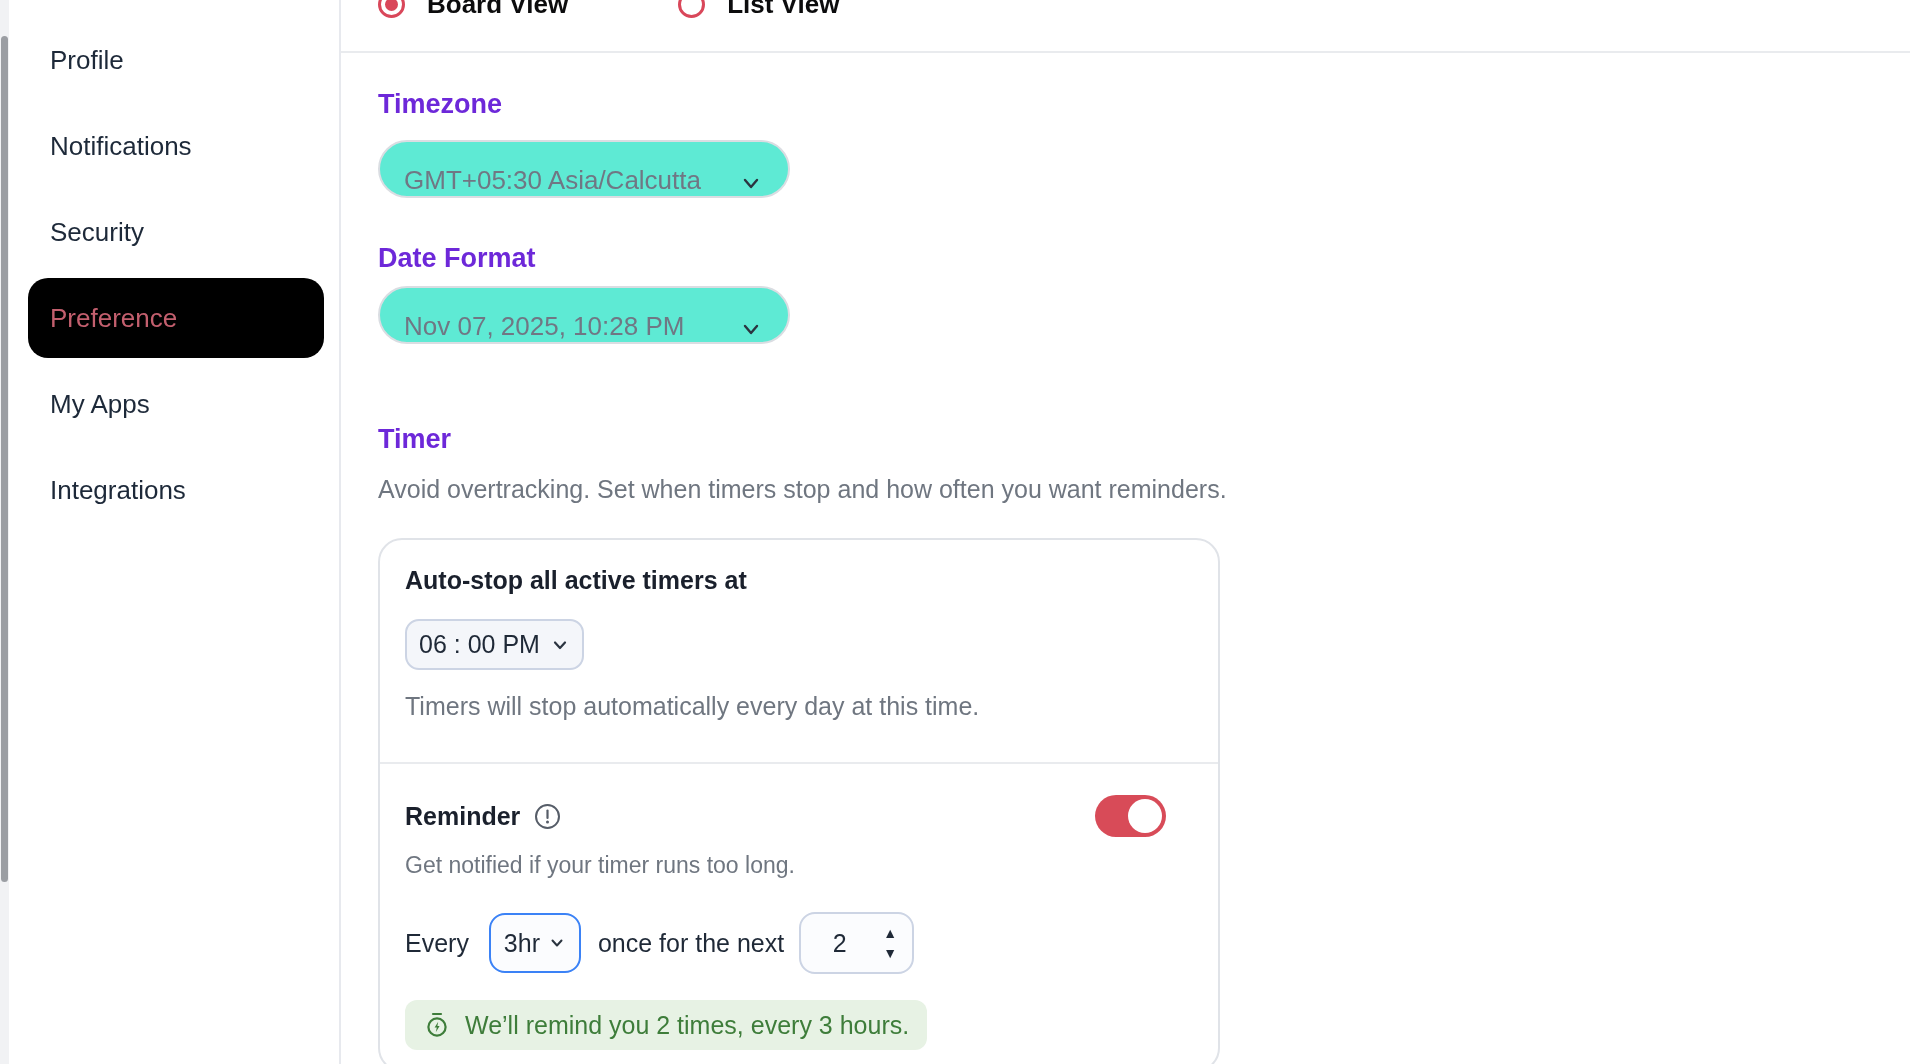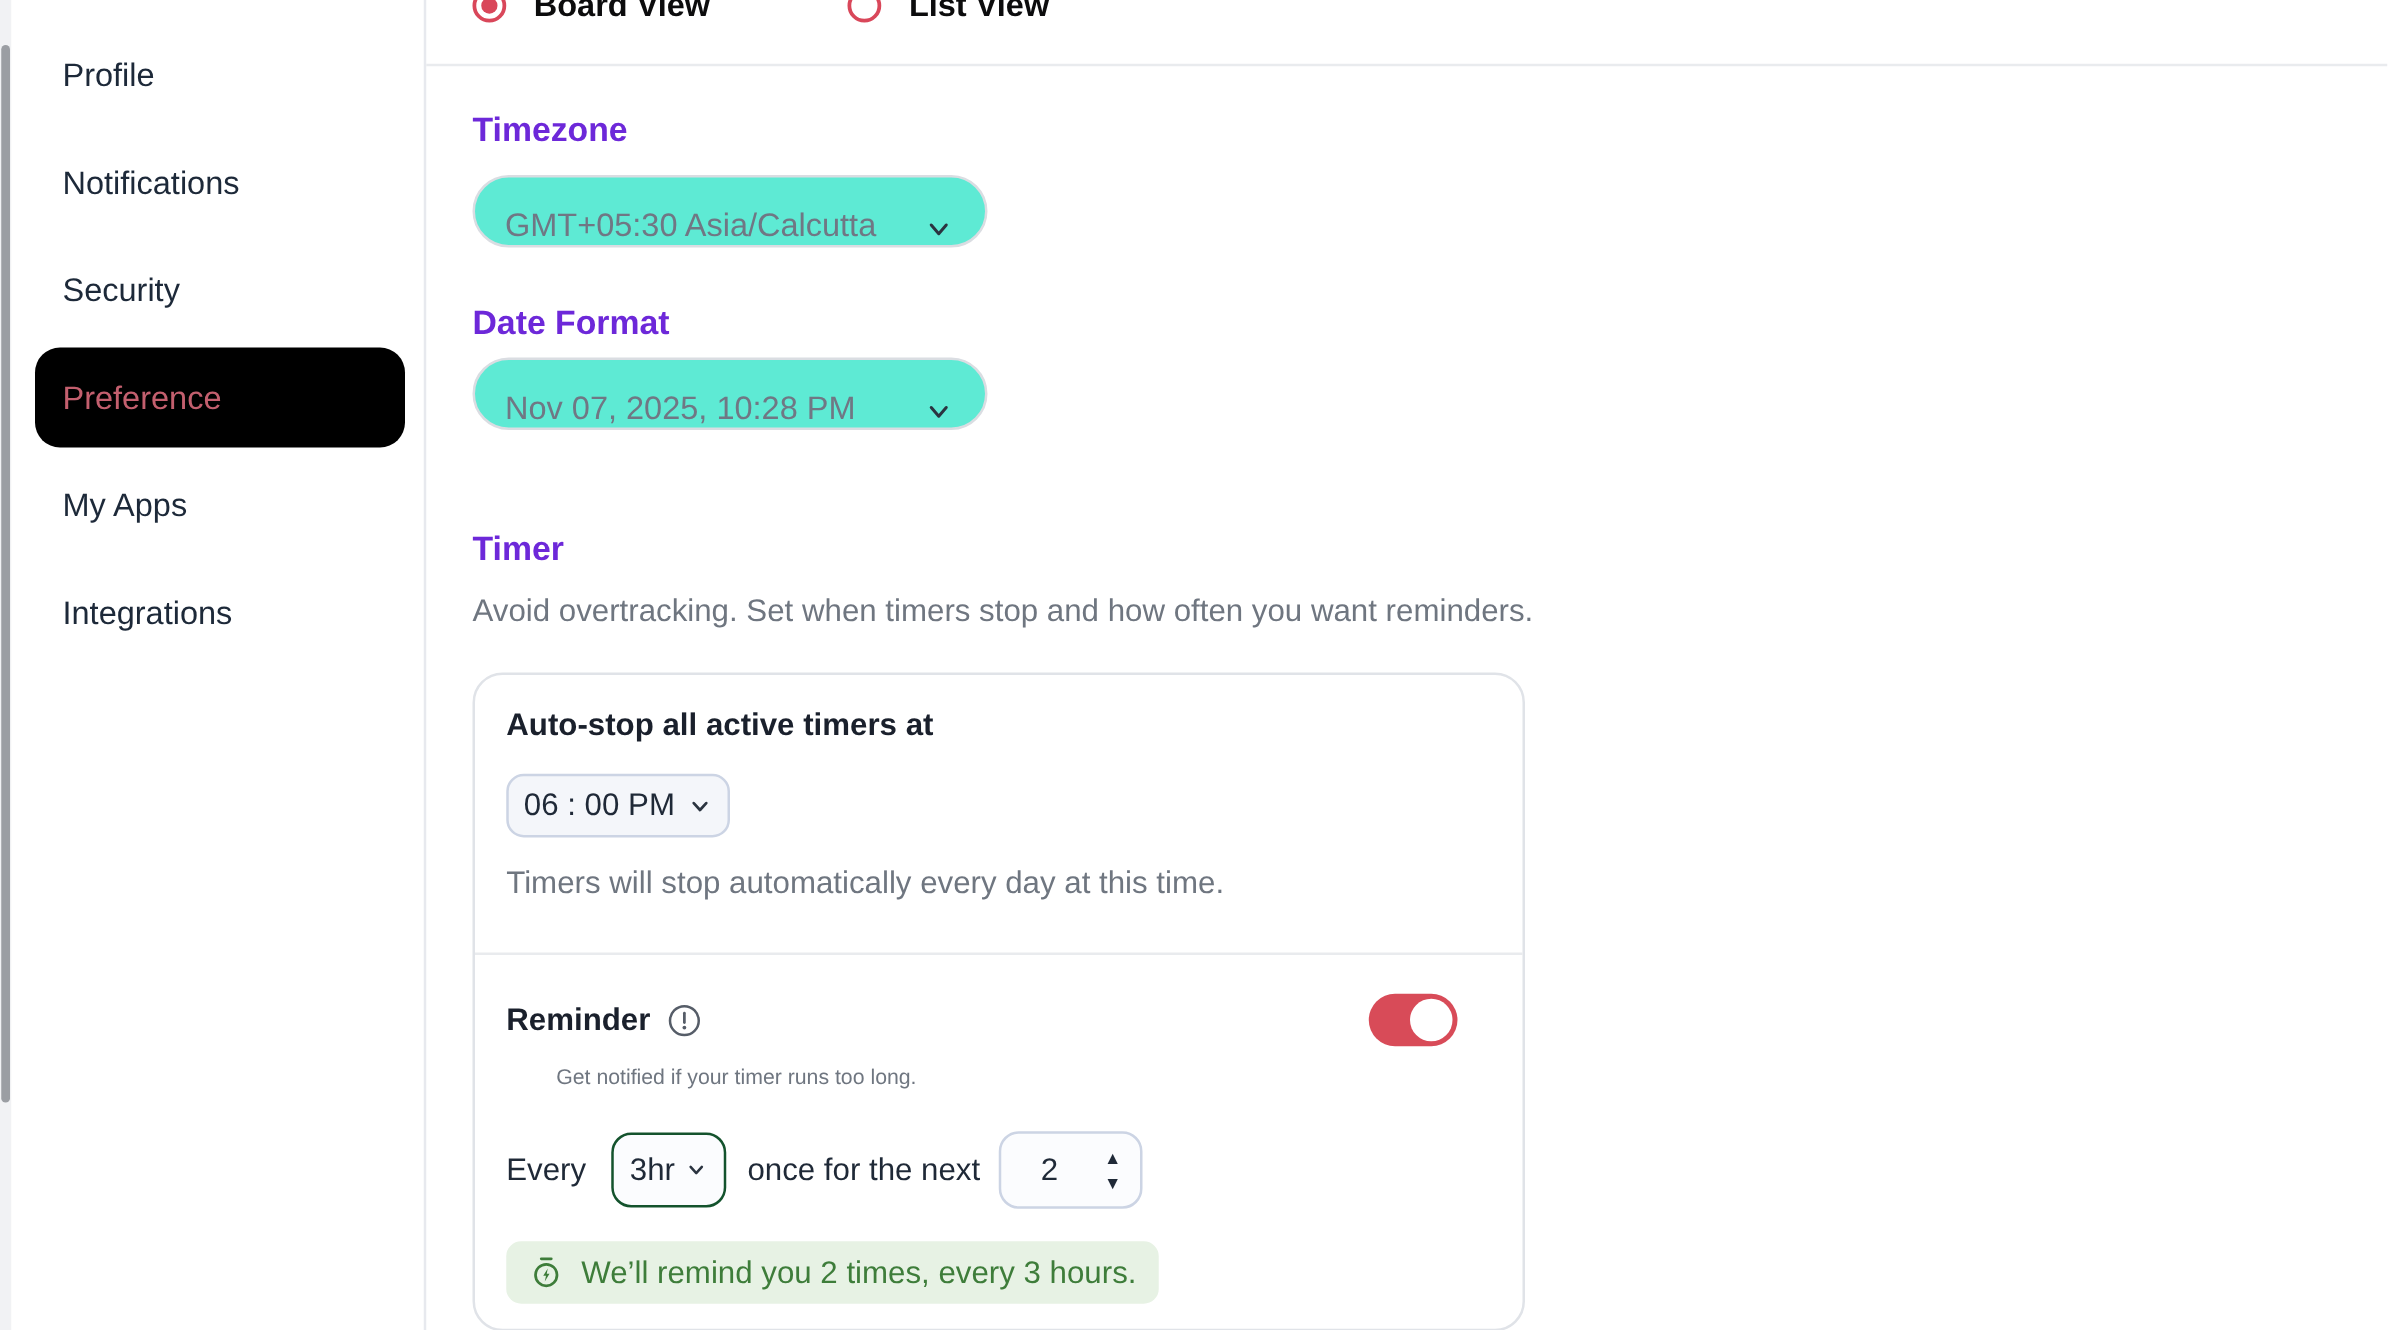--- a/index.html
+++ b/index.html
@@ -63,26 +63,26 @@
   .card-divider { border:0; border-top:2px solid #e9ebee; margin:41px 0 0 0; }
 
   .reminder-row { margin-top:31px; display:flex; align-items:center; }
   .reminder-label { font-size:25px; font-weight:600; color:#1a202c; }
   .info-icon { margin-left:14px; display:flex; align-items:center; }
   .toggle { margin-left:auto; margin-right:27px; width:71px; height:42px; border-radius:21px;
     background:#d84b58; position:relative; cursor:pointer; flex:none; }
   .toggle .knob { position:absolute; top:4px; left:33px; width:34px; height:34px;
     border-radius:50%; background:#fff; }
 
-  .reminder-desc { margin-top:15px; font-size:17px; color:#6f7680;margin-left:40px; }
+  .reminder-desc { margin-top:15px; font-size:23px; color:#6f7680; }
 
   .freq-row { margin-top:33px; display:flex; align-items:center; }
   .freq-text { font-size:25px; color:#1f2937; }
   .interval-select { margin-left:20px; width:92px; height:60px; background:#fbfcfe;
-    border:2px solid #14532d; border-radius:16px; display:flex; align-items:center;
+    border:2px solid #3b82f6; border-radius:16px; display:flex; align-items:center;
     justify-content:center; gap:8px; cursor:pointer; }
   .interval-select .value { font-size:25px; color:#1f2937; }
   .freq-mid { margin-left:17px; }
   .count-stepper { margin-left:15px; width:115px; height:62px; background:#fbfcfe;
     border:2px solid #ccd4e4; border-radius:16px; display:flex; align-items:center; }
   .count-stepper .value { flex:1; text-align:center; font-size:25px; color:#1f2937;
     padding-left:4px; }
   .stepper-arrows { width:38px; display:flex; flex-direction:column; align-items:center;
     gap:9px; padding-right:6px; }
   .stepper-arrows span { font-size:14px; color:#1f2937; line-height:11px; cursor:pointer; }

